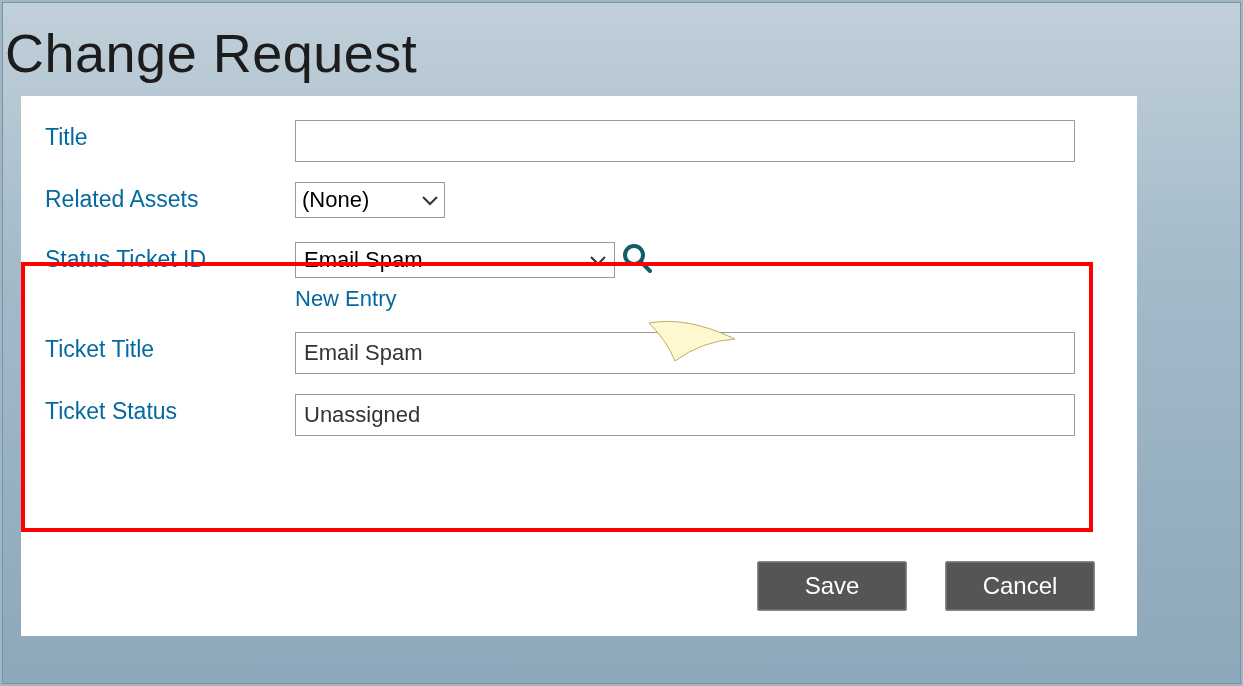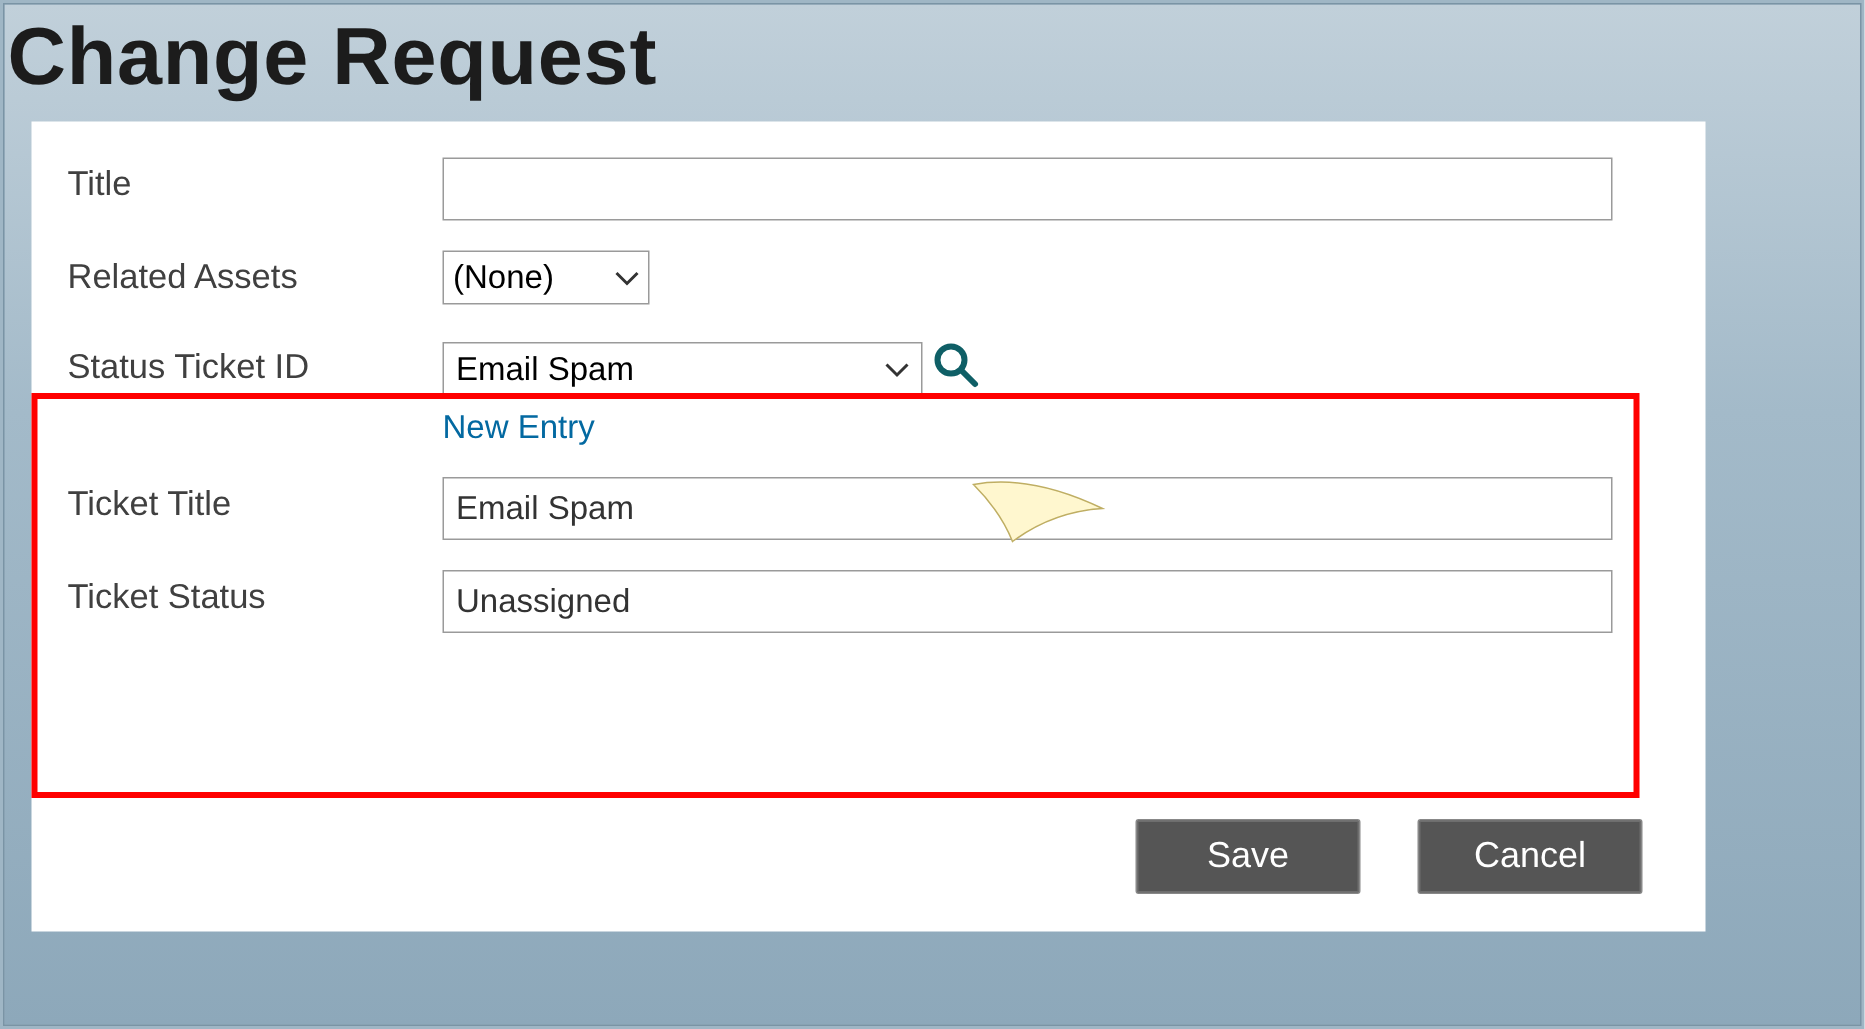--- a/index.html
+++ b/index.html
@@ -13,62 +13,62 @@
   }
   .outer {
     margin: 2px;
     background: linear-gradient(to bottom, #c1d0da 0%, #a3bac9 40%, #8da8ba 100%);
     height: 682px;
     border: 1px solid #7a94a5;
     position: relative;
   }
   .page-title {
     font-size: 54px;
-    font-weight: 700;
+    font-weight: 400;
     color: #1c1c1c;
-    margin: 4px 0 12px 2px;
+    margin: 19px 0 12px 2px;
     letter-spacing: 0.5px;
   }
   .panel {
     background: #ffffff;
     margin: 0 18px 0 18px;
     padding: 24px 24px 24px 24px;
     position: relative;
     width: 1116px;
     height: 540px;
   }
   .form-row {
     display: flex;
     align-items: flex-start;
     margin-bottom: 20px;
   }
   .form-label {
     width: 250px;
     font-size: 23px;
-    color: #404040;
+    color: #0369a1;
     padding-top: 4px;
   }
   .form-control {
     flex: 1;
     position: relative;
   }
   .text-input {
     width: 780px;
     height: 42px;
     border: 1px solid #9a9a9a;
     font-size: 22px;
     padding: 4px 8px;
     background: #fff;
     color: #333;
   }
   .text-input.readonly {
     background: #fff;
   }
   .select-small {
-    width: 138px;
+    width: 150px;
     height: 36px;
     border: 1px solid #9a9a9a;
     font-size: 22px;
     padding: 2px 6px;
     background: #fff;
     display: flex;
     align-items: center;
     justify-content: space-between;
     cursor: pointer;
   }

